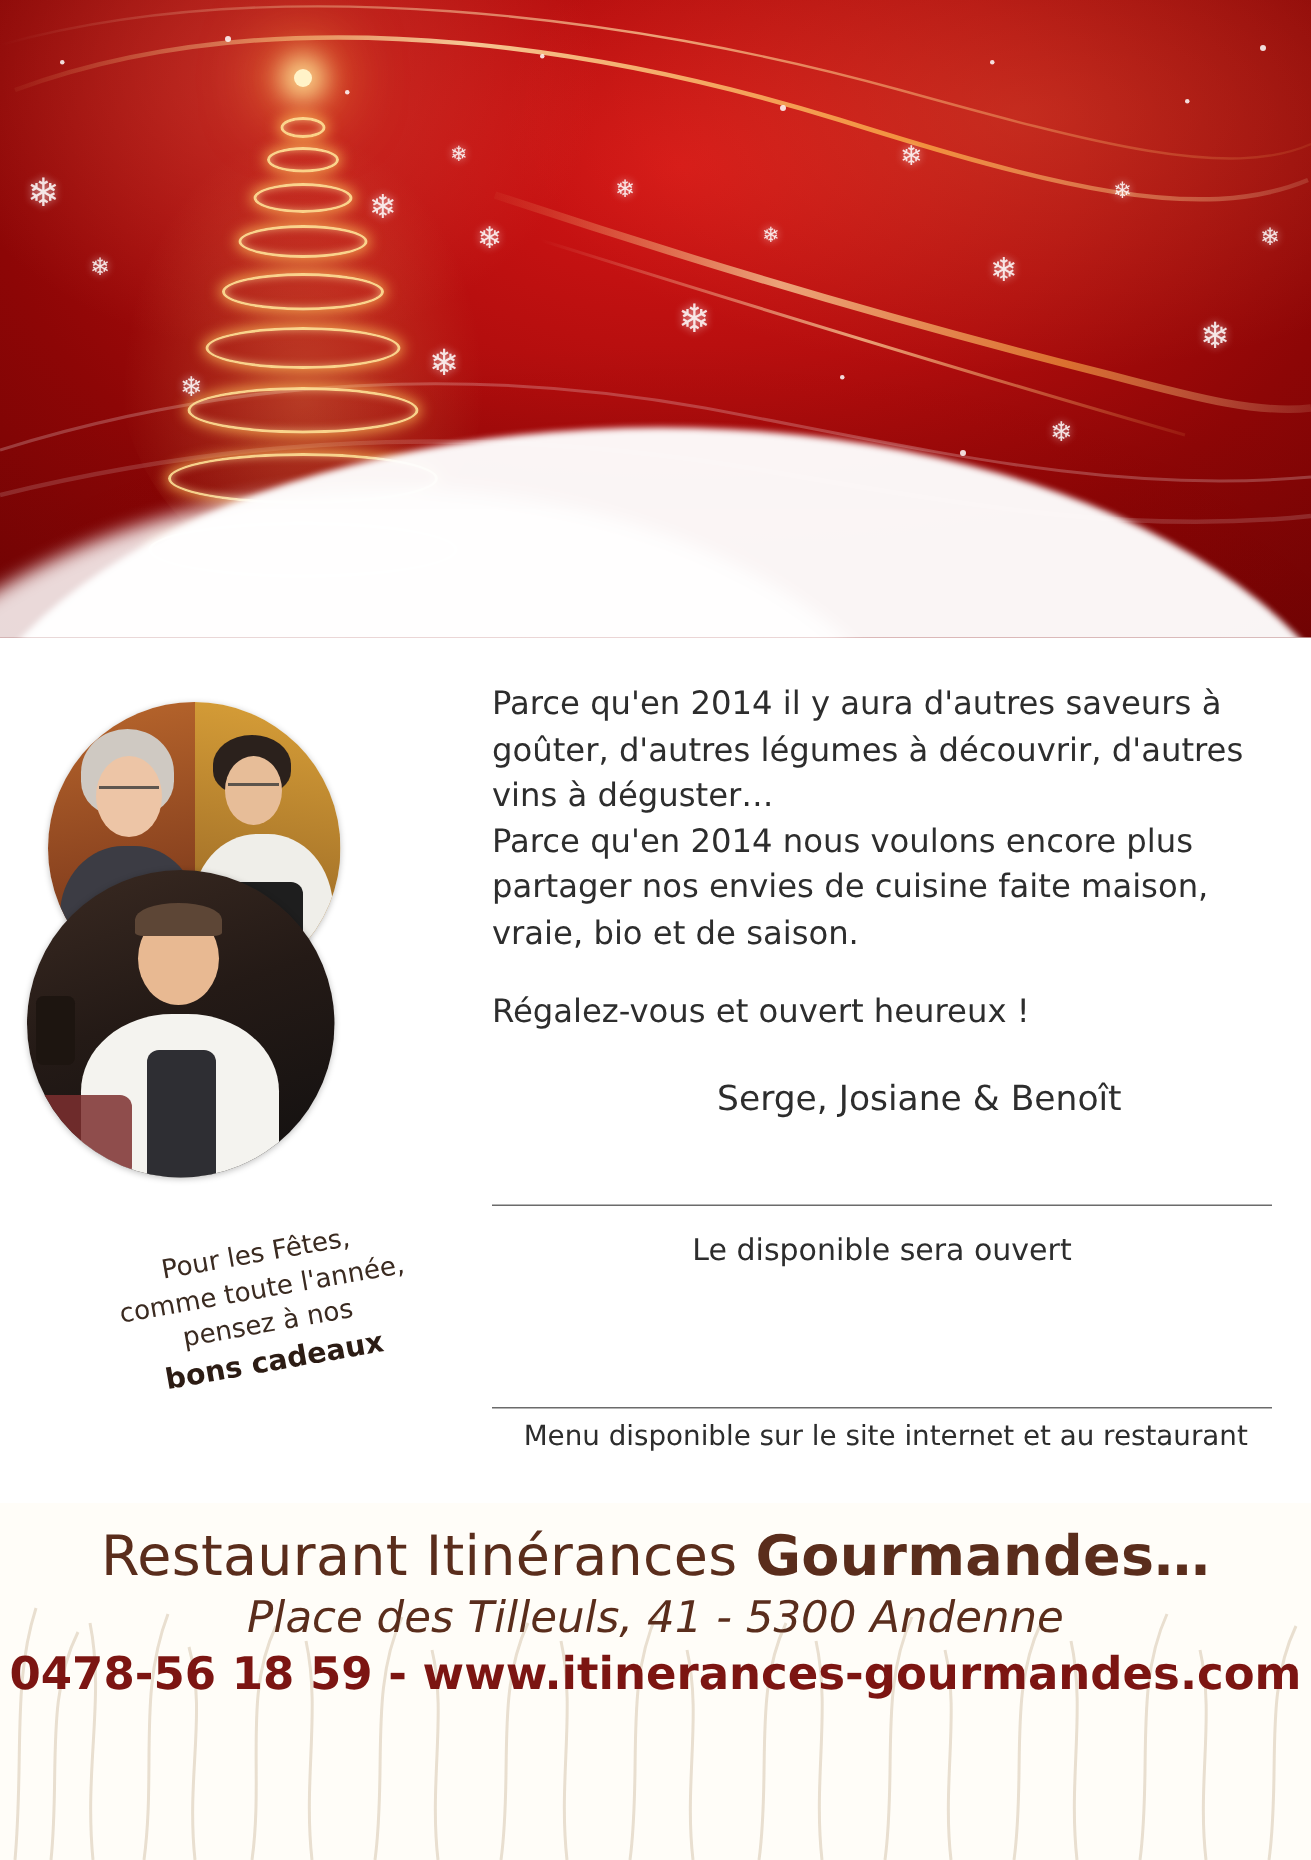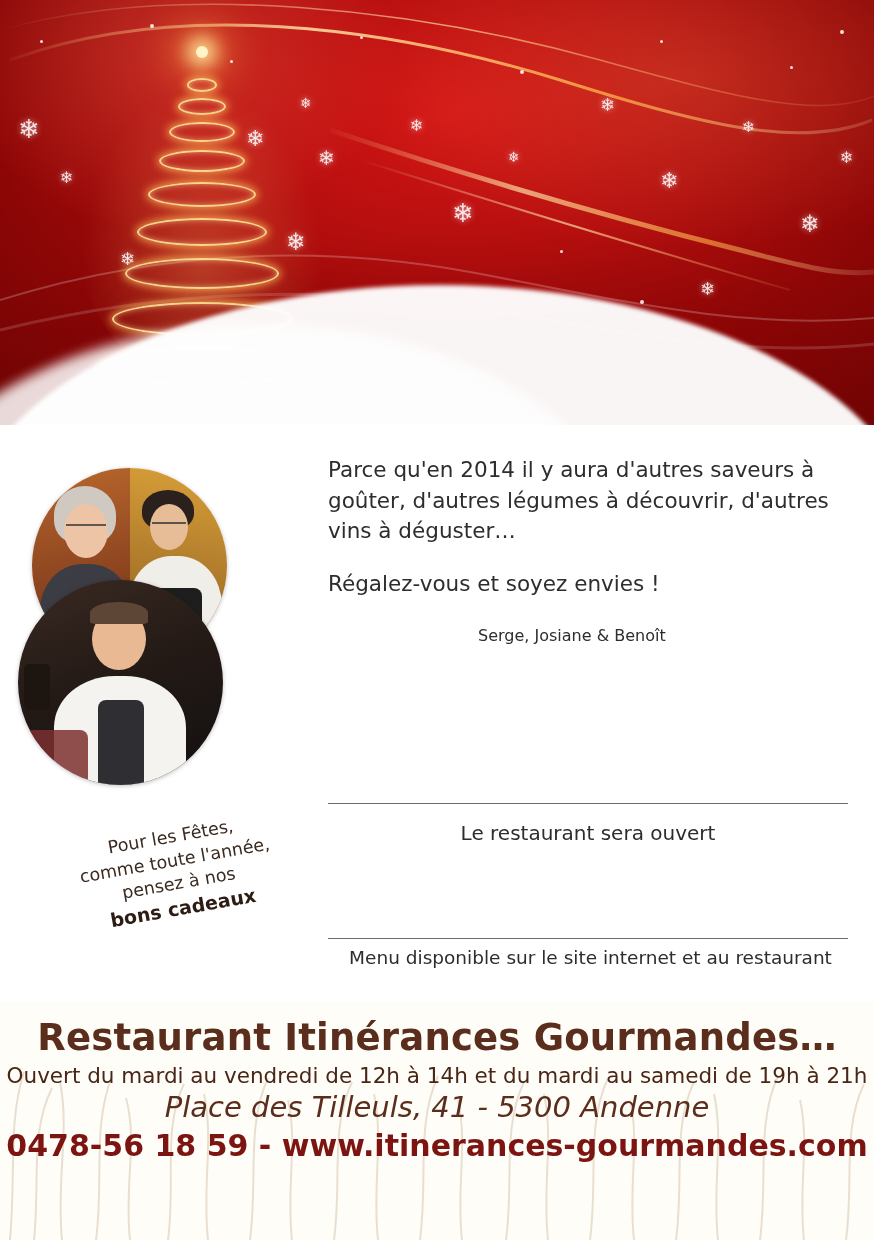--- a/index.html
+++ b/index.html
@@ -206,21 +206,21 @@
     width: 520px;
     font-size: 21.5px;
     line-height: 1.42;
     color: #2d2d2d;
   }
   .main-text p { margin: 0; }
   .main-text .gap { height: 22px; }
   .signature {
     margin-top: 26px;
     margin-left: 150px;
-    font-size: 16px;
+    font-size: 23px;
     color: #2d2d2d;
   }
 
   .rule {
     position: absolute;
     left: 328px;
     width: 520px;
     height: 1px;
     background: #6b6b6b;
   }
@@ -270,21 +270,21 @@
     width: 874px;
     text-align: center;
   }
   .rest-name {
     margin-top: 14px;
     font-size: 37px;
     color: #5a2d1c;
     letter-spacing: .2px;
   }
   .rest-name b { font-weight: bold; }
-  .rest-name .light { font-weight: bold; }
+  .rest-name .light { font-weight: normal; }
   .hours {
     margin-top: 4px;
     font-size: 21.5px;
     color: #4a2616;
   }
   .address {
     margin-top: 2px;
     font-size: 29px;
     color: #5a2d1c;
     font-style: italic;
@@ -404,29 +404,30 @@
 
   <div class="gift-note">
     <div>Pour les Fêtes,</div>
     <div>comme toute l'année,</div>
     <div>pensez à nos</div>
     <div class="strong">bons cadeaux</div>
   </div>
 
   <div class="main-text">
     <p>Parce qu'en 2014 il y aura d'autres saveurs à goûter, d'autres légumes à découvrir, d'autres vins à déguster…</p>
+    <p>Parce qu'en 2014 nous voulons encore plus partager nos envies de cuisine faite maison, vraie, bio et de saison.</p>
     <div class="gap"></div>
-    <p>Régalez-vous et soyez envies !</p>
+    <p>Régalez-vous et ouvert heureux !</p>
     <div class="signature">Serge, Josiane &amp; Benoît</div>
   </div>
 
   <div class="rule rule-top"></div>
 
   <div class="opening">
-    <div>Le restaurant sera ouvert</div>
+    <div>Le disponible sera ouvert</div>
   </div>
 
   <div class="rule rule-bottom"></div>
 
   <div class="menu-line">Menu disponible sur le site internet et au restaurant</div>
 </div>
 
 <div class="footer">
   <svg class="grass" viewBox="0 0 874 238" preserveAspectRatio="none">
     <g stroke="#cbb79a" stroke-width="2" fill="none" opacity="0.85">
@@ -452,17 +453,16 @@
       <path d="M760 238 C 768 178, 756 122, 778 74"></path>
       <path d="M804 238 C 798 186, 810 142, 800 98"></path>
       <path d="M846 238 C 854 180, 842 128, 864 82"></path>
     </g>
   </svg>
 
   <div class="footer-inner">
     <div class="rest-name">
       <span class="light">Restaurant Itinérances </span><b>Gourmandes…</b>
     </div>
-    <div class="hours">Ouvert du mardi au vendredi de 12h à 14h et du mardi au samedi de 19h à 21h</div>
     <div class="address">Place des Tilleuls, 41 - 5300 Andenne</div>
     <div class="contact">0478-56 18 59 - www.itinerances-gourmandes.com</div>
   </div>
 </div>
 
 </body></html>

